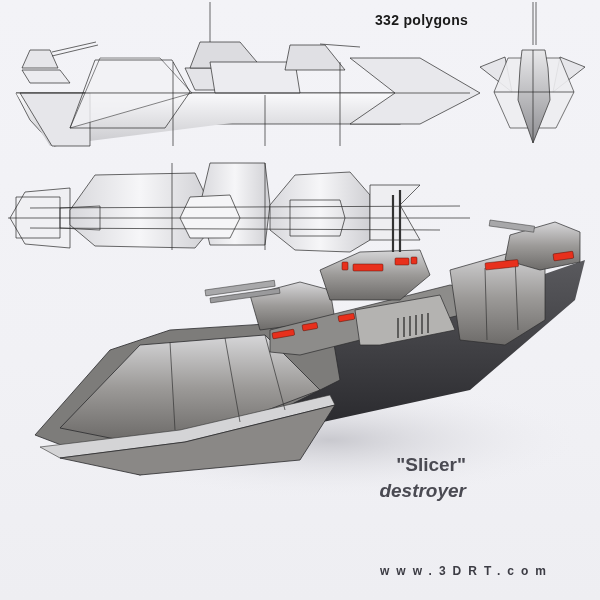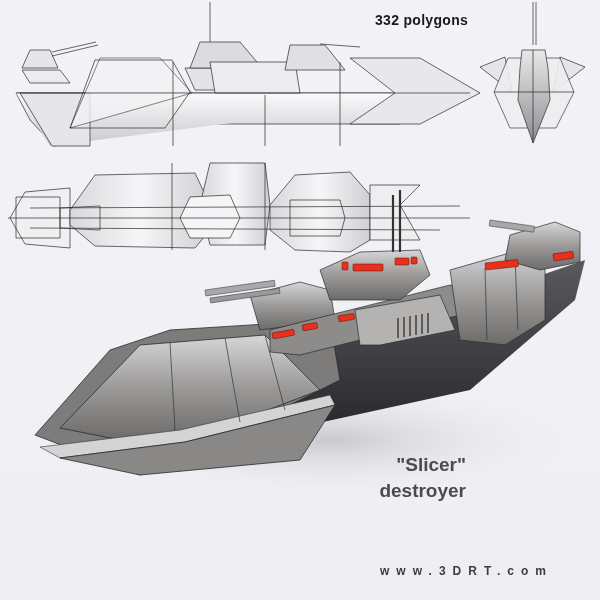--- a/index.html
+++ b/index.html
@@ -14,21 +14,21 @@
       position: absolute; left: 375px; top: 12px;
       font-size: 14px; font-weight: bold; color: #1a1a1a;
       letter-spacing: 0.3px;
     }
     .title-name {
       position: absolute; right: 22px; top: 454px;
       font-size: 19px; font-weight: bold; color: #4a4a52;
     }
     .title-type {
       position: absolute; right: 22px; top: 480px;
-      font-size: 19px; font-weight: bold; color: #4a4a52;
+      font-size: 19px; font-weight: bold; color: #4a4a52; font-style: italic;
     }
     .website {
       position: absolute; left: 380px; top: 564px;
       font-size: 12px; font-weight: bold; color: #3c3c44;
       letter-spacing: 7px;
     }
     svg { position: absolute; left: 0; top: 0; }
   </style>
 </head>
 <body>

